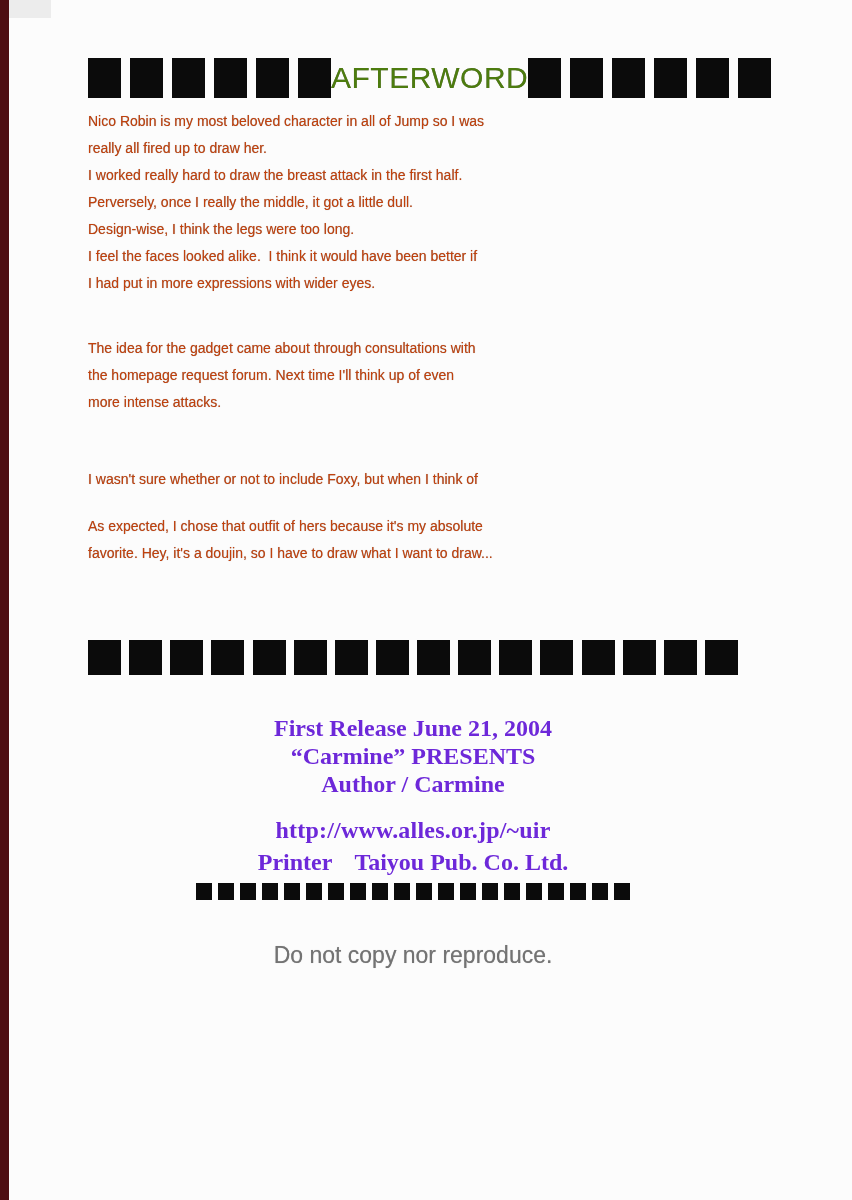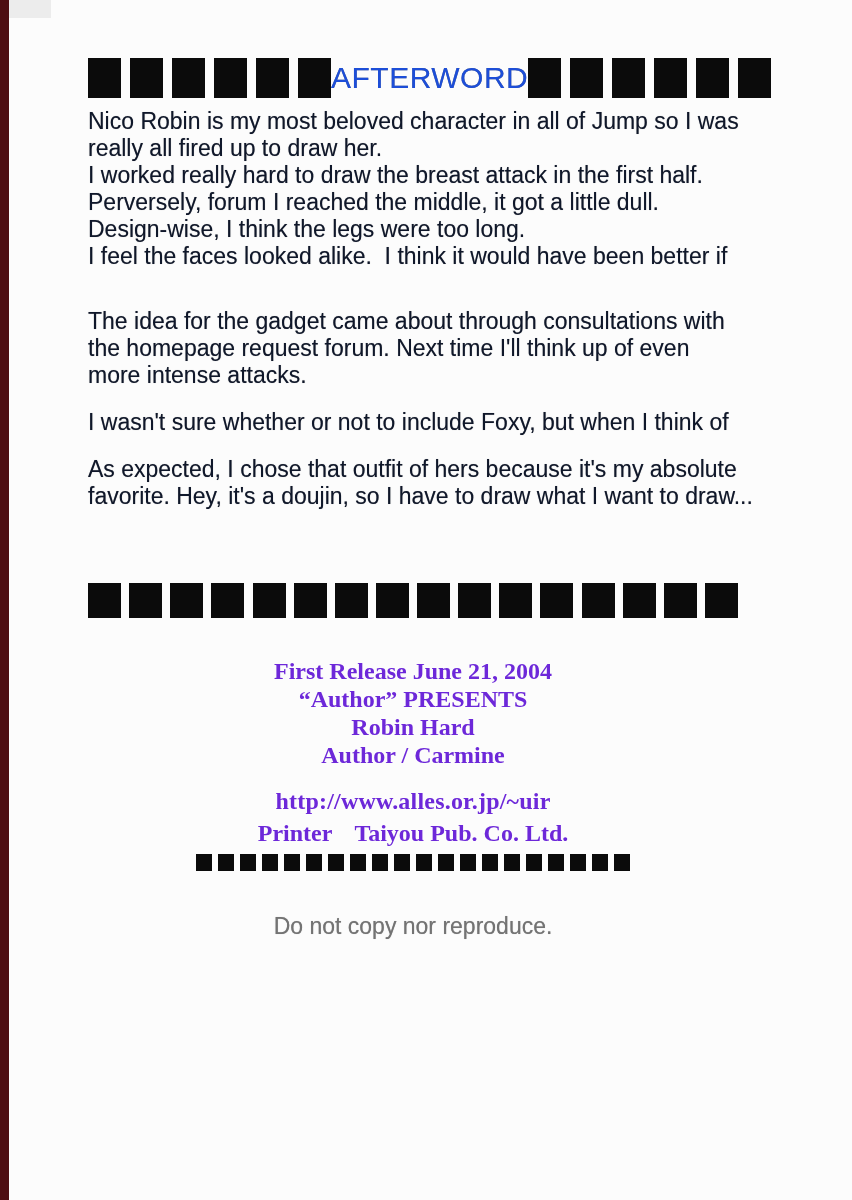--- a/index.html
+++ b/index.html
@@ -29,33 +29,33 @@
   .sq-md{gap:8px;justify-content:space-between;}
   .sq-md .sq{width:33px;height:35px;}
   .sq-sm{gap:6px;justify-content:center;}
   .sq-sm .sq{width:16px;height:17px;}
   
   .hdr-row{
     margin-top:58px;
     display:flex;align-items:center;justify-content:space-between;
   }
   .hdr-title{
-    font-size:30px;color:#1d4ed8;letter-spacing:.5px;
+    font-size:30px;color:#4d7c0f;letter-spacing:.5px;
     white-space:nowrap;line-height:40px;
     text-shadow:0 0 .6px rgba(40,40,40,.6);
   }
   
   .para{
-    font-size:23px;line-height:27px;color:#0f172a;
+    font-size:14px;line-height:27px;color:#c2410c;
     text-shadow:0 0 .7px rgba(20,20,20,.45);
   }
   .para .tline{white-space:pre;}
   .p1{margin-top:10px;}
   .p2{margin-top:38px;}
-  .p3{margin-top:20px;}
+  .p3{margin-top:50px;}
   .p4{margin-top:20px;}
   .divider{margin-top:73px;}
   
   .credits{
     margin-top:39px;text-align:center;
     font-family:"Liberation Serif", serif;font-weight:bold;color:#6d28d9;
   }
   .credit-lines{font-size:24px;line-height:28px;}
   .credit-lines .tline{white-space:pre;}
   .url{margin-top:19px;font-size:24px;line-height:26px;letter-spacing:.2px;}
@@ -95,23 +95,24 @@
           <div class="sq"></div>
           <div class="sq"></div>
           <div class="sq"></div>
         </div>
     </div>
 
     <div class="para p1">
         <div class="tline">Nico Robin is my most beloved character in all of Jump so I was</div>
         <div class="tline">really all fired up to draw her.</div>
         <div class="tline">I worked really hard to draw the breast attack in the first half.</div>
-        <div class="tline">Perversely, forum I reached the middle, it got a little dull.</div>
+        <div class="tline">Perversely, once I really the middle, it got a little dull.</div>
         <div class="tline">Design-wise, I think the legs were too long.</div>
         <div class="tline">I feel the faces looked alike.  I think it would have been better if</div>
+        <div class="tline">I had put in more expressions with wider eyes.</div>
       </div>
 
     <div class="para p2">
         <div class="tline">The idea for the gadget came about through consultations with</div>
         <div class="tline">the homepage request forum. Next time I'll think up of even</div>
         <div class="tline">more intense attacks.</div>
       </div>
 
     <div class="para p3">
         <div class="tline">I wasn't sure whether or not to include Foxy, but when I think of</div>
@@ -137,22 +138,21 @@
         <div class="sq"></div>
         <div class="sq"></div>
         <div class="sq"></div>
         <div class="sq"></div>
         <div class="sq"></div>
       </div>
 
     <div class="credits">
       <div class="credit-lines">
           <div class="tline">First Release June 21, 2004</div>
-          <div class="tline">“Author” PRESENTS</div>
-          <div class="tline">Robin Hard</div>
+          <div class="tline">“Carmine” PRESENTS</div>
           <div class="tline">Author / Carmine</div>
         </div>
       <div class="url">http://www.alles.or.jp/~uir</div>
       <div class="printer">
         <span class="plabel">Printer</span><span>Taiyou Pub. Co. Ltd.</span>
       </div>
       <div class="sq-row sq-sm">
           <div class="sq"></div>
           <div class="sq"></div>
           <div class="sq"></div>

